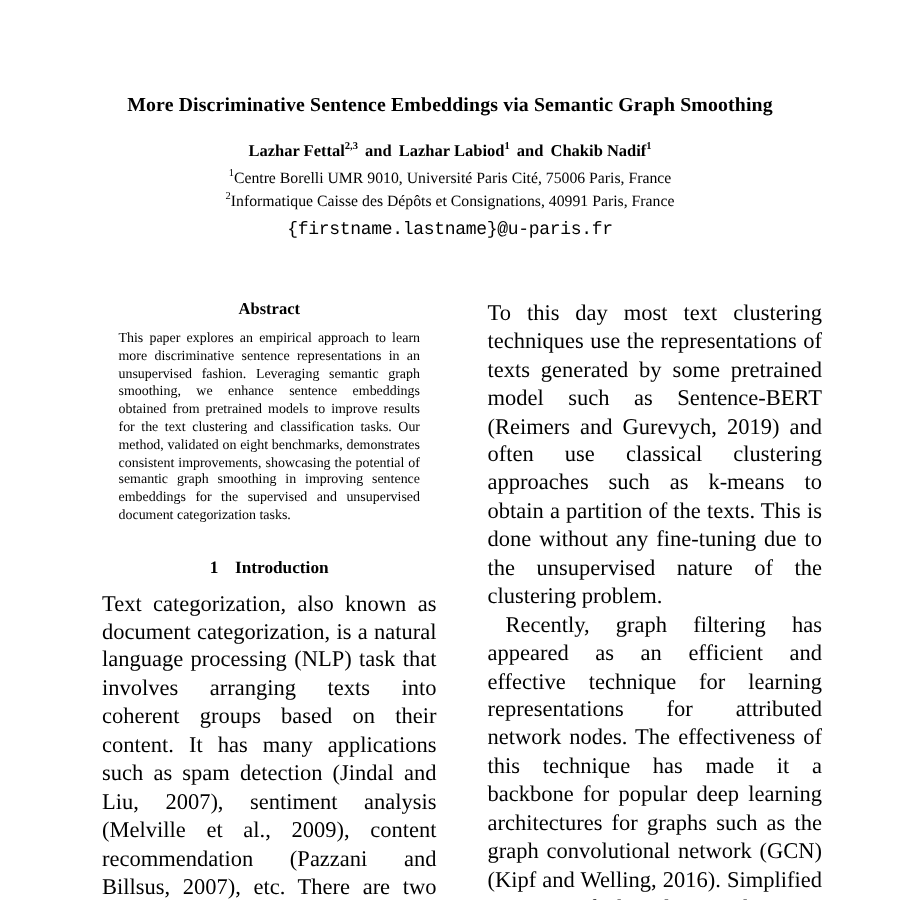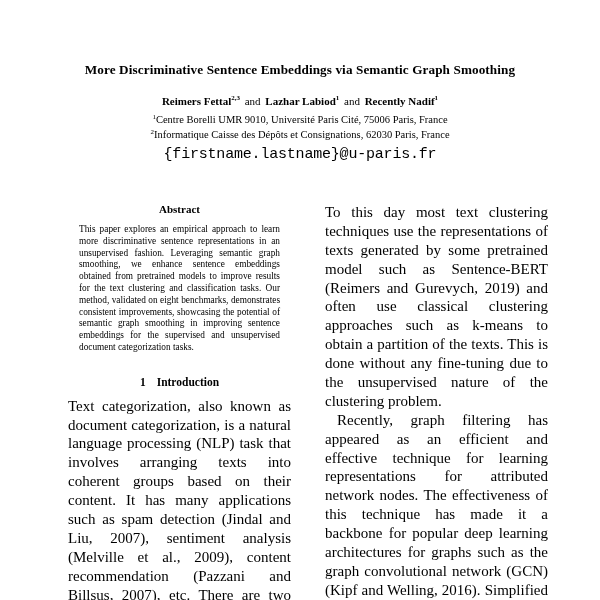--- a/index.html
+++ b/index.html
@@ -28,31 +28,31 @@
     margin-top: 16px;
     font-size: 11px;
     font-weight: bold;
     text-align: center;
   }
   .authors sup, .affiliation sup {
     font-size: 7px;
     vertical-align: super;
     line-height: 0;
   }
-  .and { font-weight: normal; padding: 0 2px; }
+  .and { font-weight: bold; padding: 0 2px; }
   .affiliations { margin-top: 5px; text-align: center; }
   .affiliation {
     font-size: 10.5px;
     line-height: 1.45;
   }
   .email {
     margin-top: 4px;
     text-align: center;
     font-family: "Liberation Mono", "DejaVu Sans Mono", monospace;
-    font-size: 15px;
+    font-size: 12px;
     letter-spacing: -0.2px;
   }
   .columns {
     display: flex;
     gap: 34px;
     margin-top: 40px;
     align-items: flex-start;
   }
   .col { flex: 0 0 223px; width: 223px; }
   .abstract-heading {
@@ -86,30 +86,30 @@
   .indent { text-indent: 12px; }
 </style>
 </head>
 <body>
 
 <div class="page">
 
   <h1 class="title">More Discriminative Sentence Embeddings via Semantic Graph Smoothing</h1>
 
   <div class="authors">
-    <span class="author"><span>Reimers Fettal</span><sup>2,3</sup></span>
+    <span class="author"><span>Lazhar Fettal</span><sup>2,3</sup></span>
     <span class="and">and</span>
     <span class="author"><span>Lazhar Labiod</span><sup>1</sup></span>
     <span class="and">and</span>
-    <span class="author"><span>Recently Nadif</span><sup>1</sup></span>
+    <span class="author"><span>Chakib Nadif</span><sup>1</sup></span>
   </div>
 
   <div class="affiliations">
     <div class="affiliation"><sup>1</sup><span>Centre Borelli UMR 9010, Université Paris Cité, 75006 Paris, France</span></div>
-    <div class="affiliation"><sup>2</sup><span>Informatique Caisse des Dépôts et Consignations, 62030 Paris, France</span></div>
+    <div class="affiliation"><sup>2</sup><span>Informatique Caisse des Dépôts et Consignations, 40991 Paris, France</span></div>
   </div>
 
   <div class="email">{firstname.lastname}@u-paris.fr</div>
 
   <main class="columns">
 
     <section class="col col-left">
       <div class="abstract">
         <h2 class="abstract-heading">Abstract</h2>
         <p class="abstract-text">This paper explores an empirical approach to learn more discriminative sentence representations in an unsupervised fashion. Leveraging semantic graph smoothing, we enhance sentence embeddings obtained from pretrained models to improve results for the text clustering and classification tasks. Our method, validated on eight benchmarks, demonstrates consistent improvements, showcasing the potential of semantic graph smoothing in improving sentence embeddings for the supervised and unsupervised document categorization tasks.</p>

